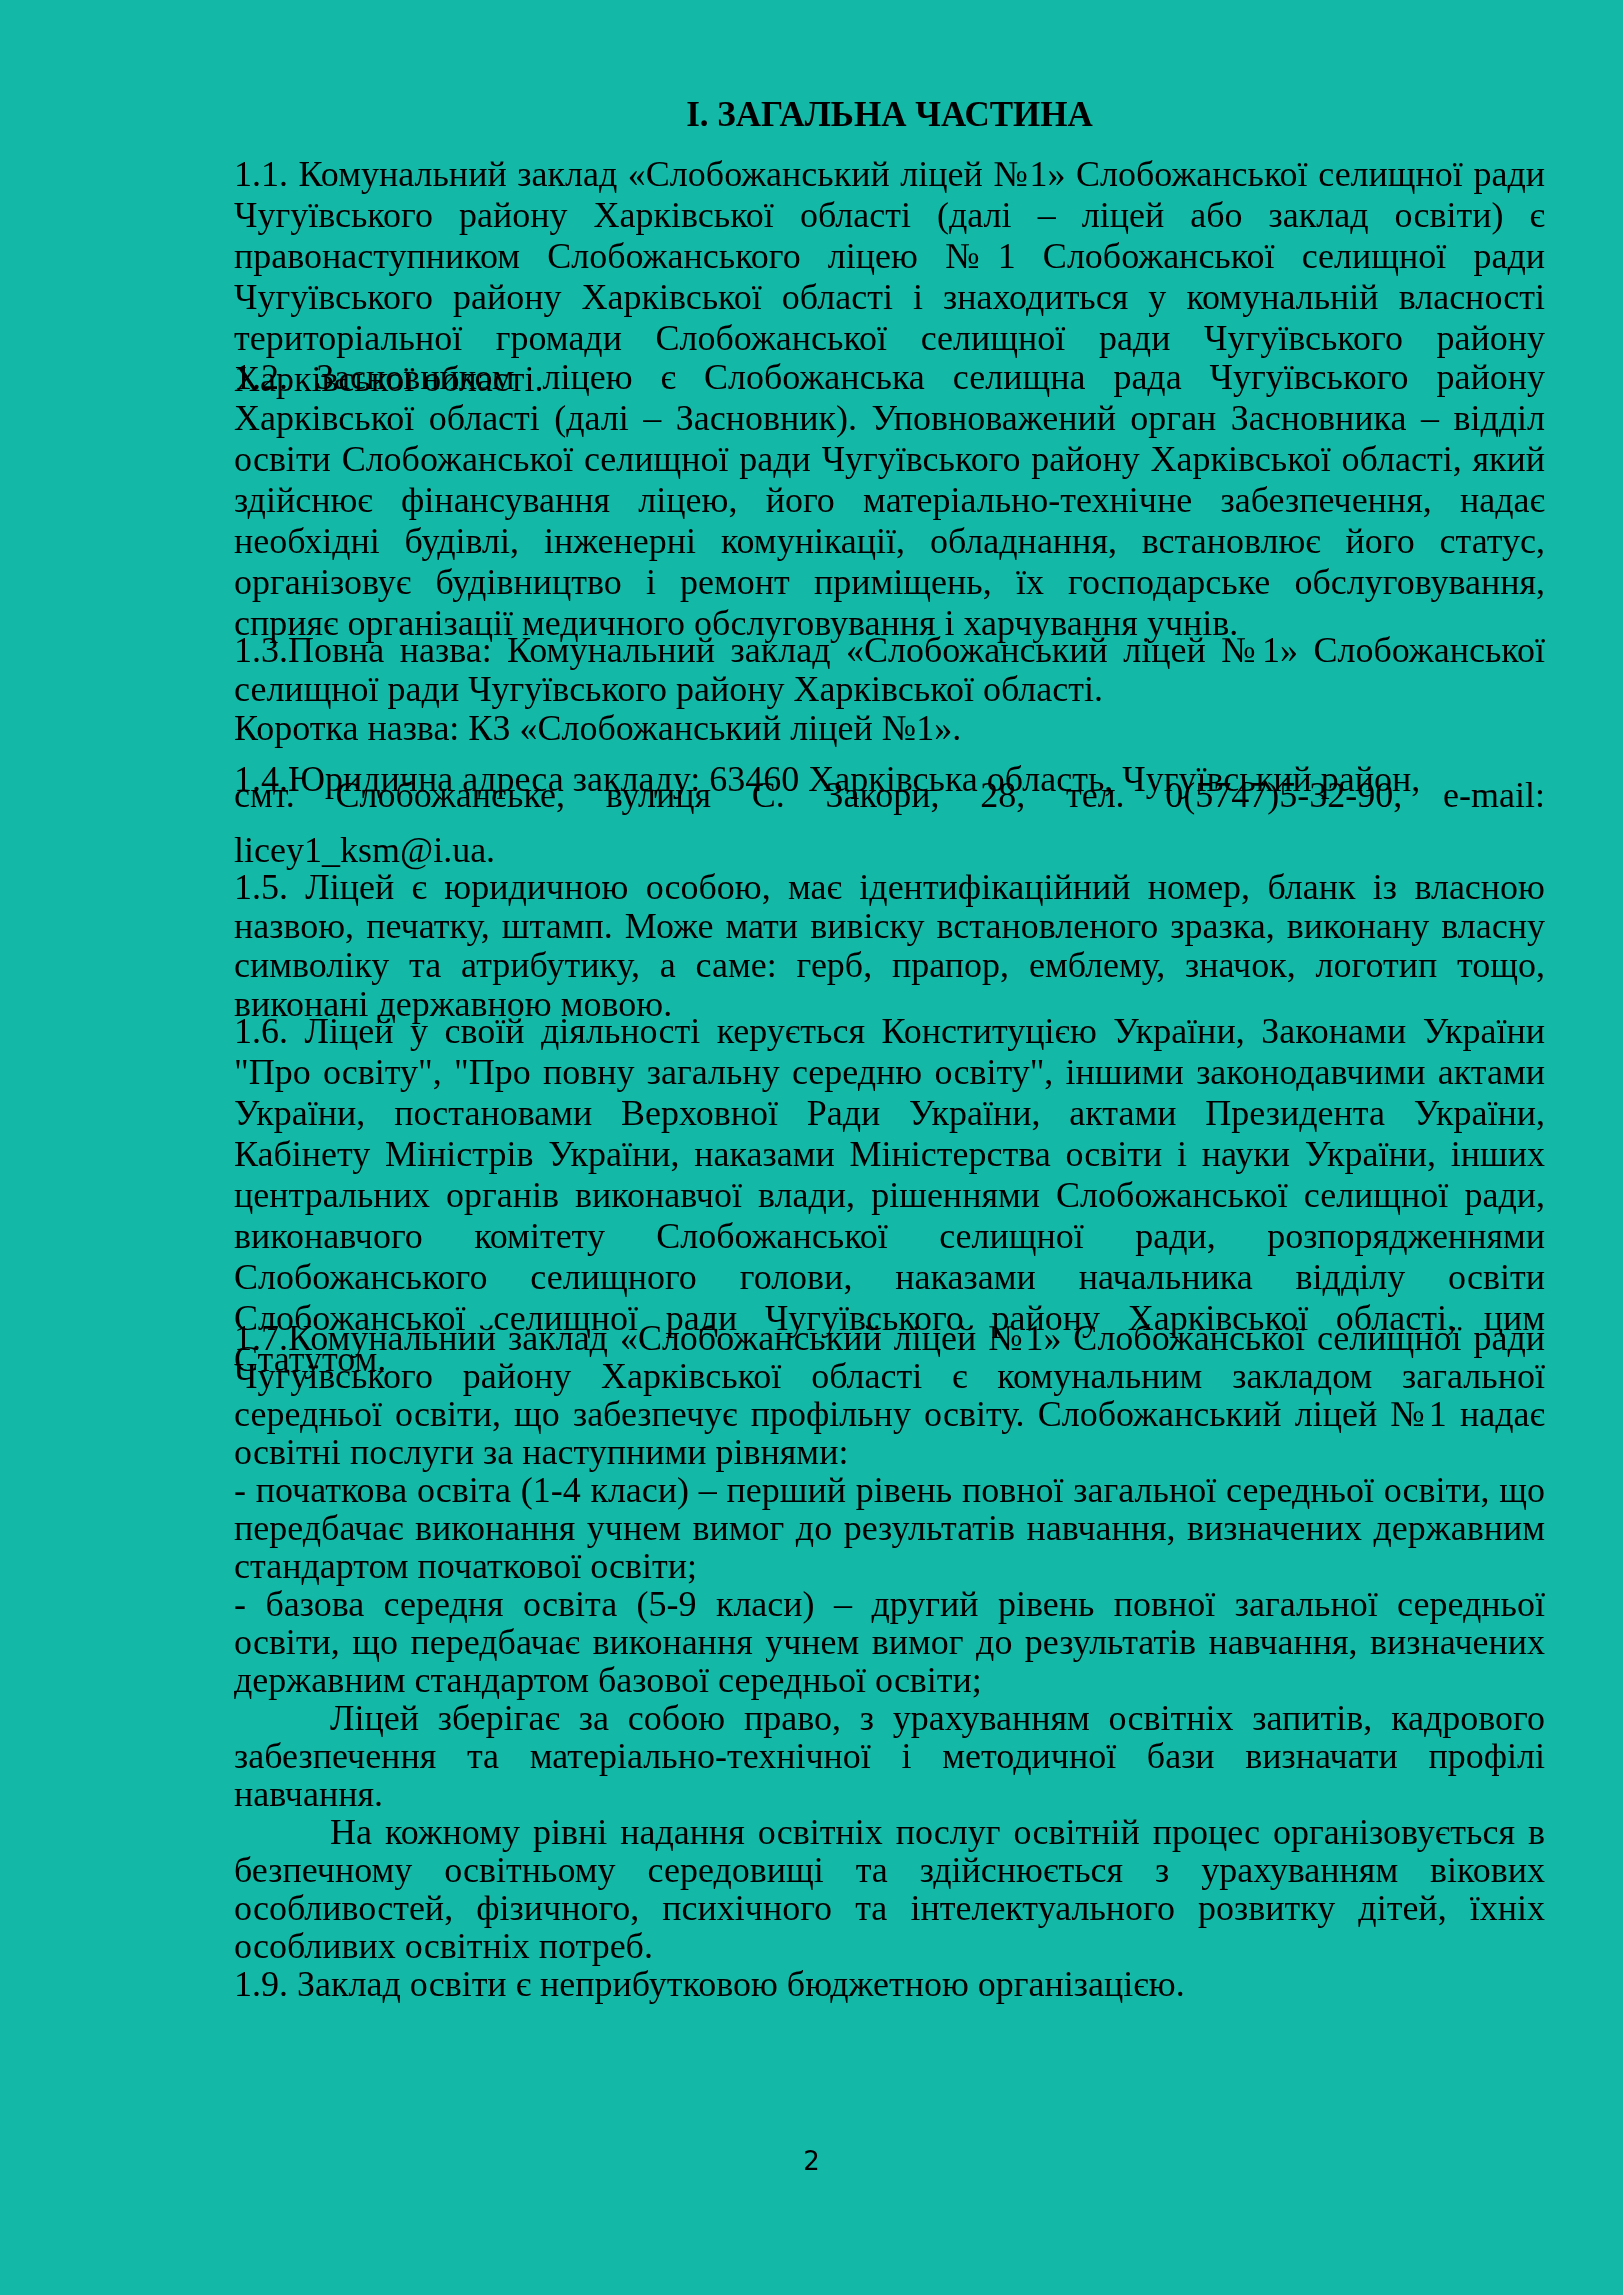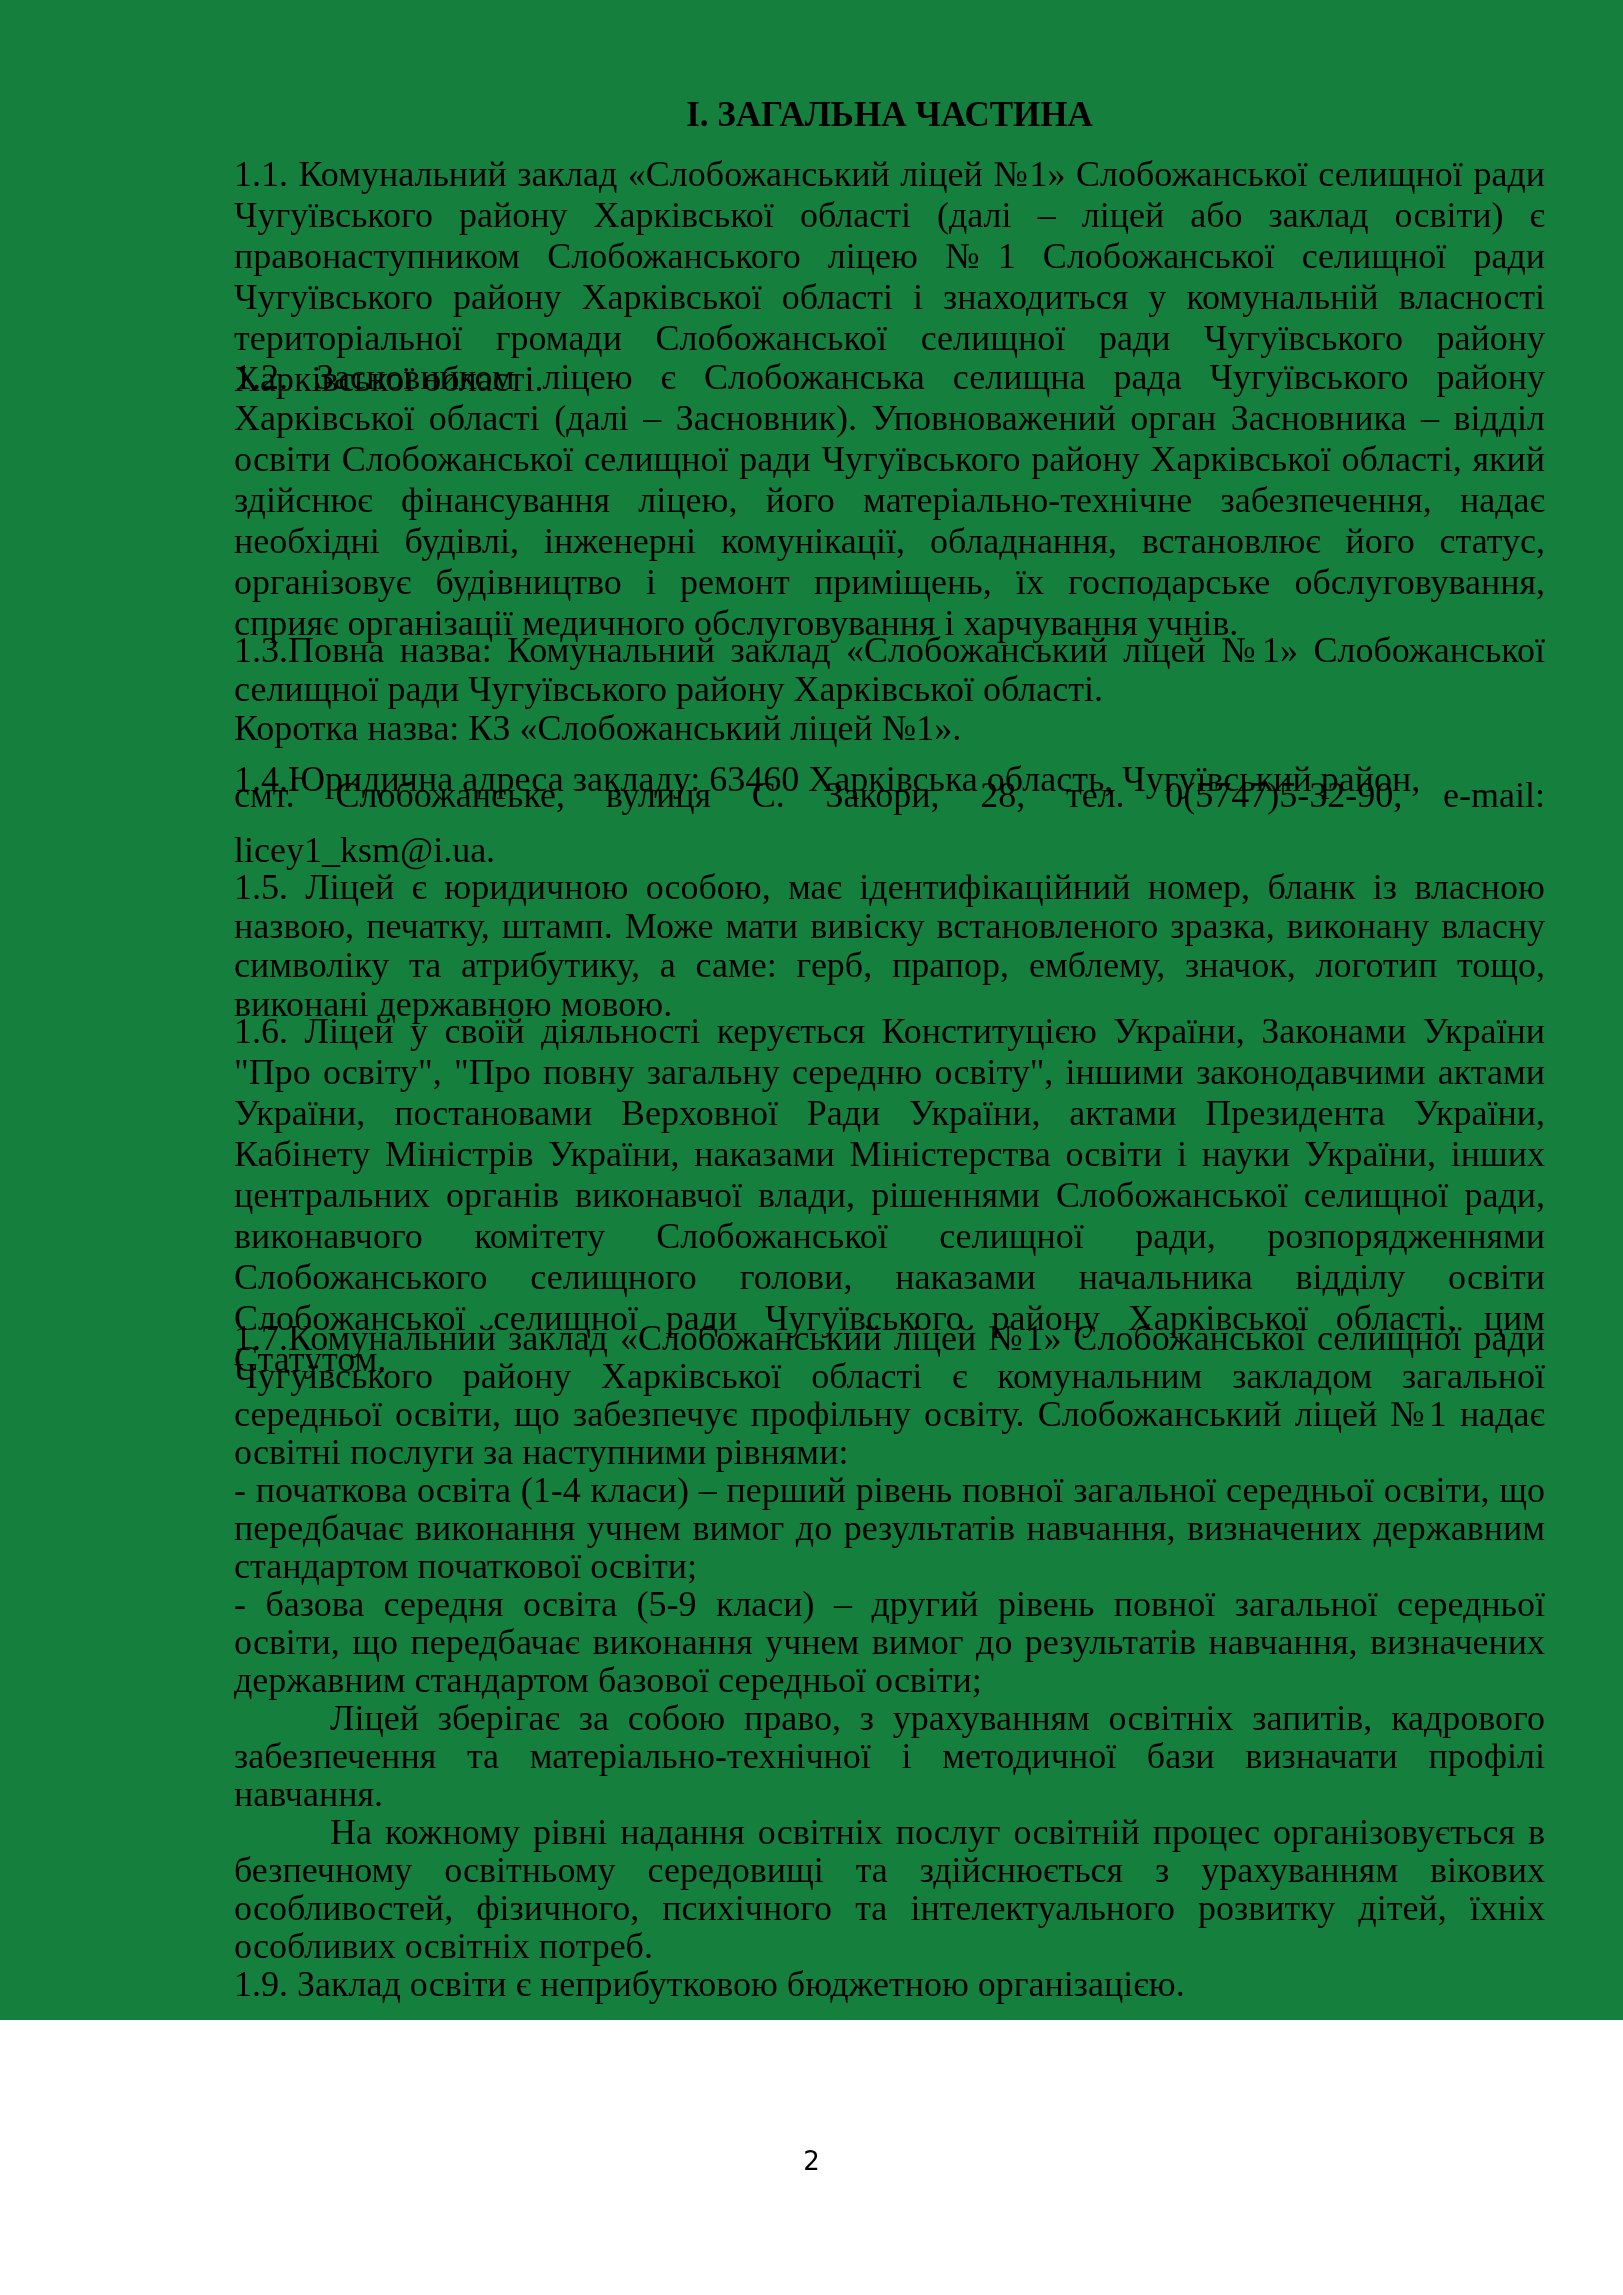--- a/index.html
+++ b/index.html
@@ -1,17 +1,17 @@
 <!DOCTYPE html>
 <html style="font-size:10.5px"><head>
 <meta charset="utf-8">
 <style>
   html, body { margin: 0; padding: 0; background: #ffffff; }
   body { width: 1623px; height: 2295px; position: relative; overflow: hidden; }
-  .page { position: absolute; left: 0; top: 0; width: 1623px; height: 2020px; background: #15803d; }
+  .page { position: absolute; left: 0; top: 0; width: 1623px; height: 2295px; background: #14b8a6; }
   .col { position: absolute; left: 234px; width: 1311px; font-family: "Liberation Serif", serif; font-size: 36px; color: #000; }
   .title { position: absolute; left: 234px; width: 1311px; top: 92px; text-align: center; font-family: "Liberation Serif", serif; font-weight: bold; font-size: 35px; line-height: 46px; color: #000; }
   .p { margin: 0; text-align: justify; text-align-last: left; }
   .ind { text-indent: 96px; }
   .pagenum { position: absolute; left: 0; width: 1623px; top: 2145px; text-align: center; font-family: "DejaVu Sans", sans-serif; font-size: 26px; line-height: 33px; color: #000; }
 </style>
 </head>
 <body>
 
 <div class="page">

